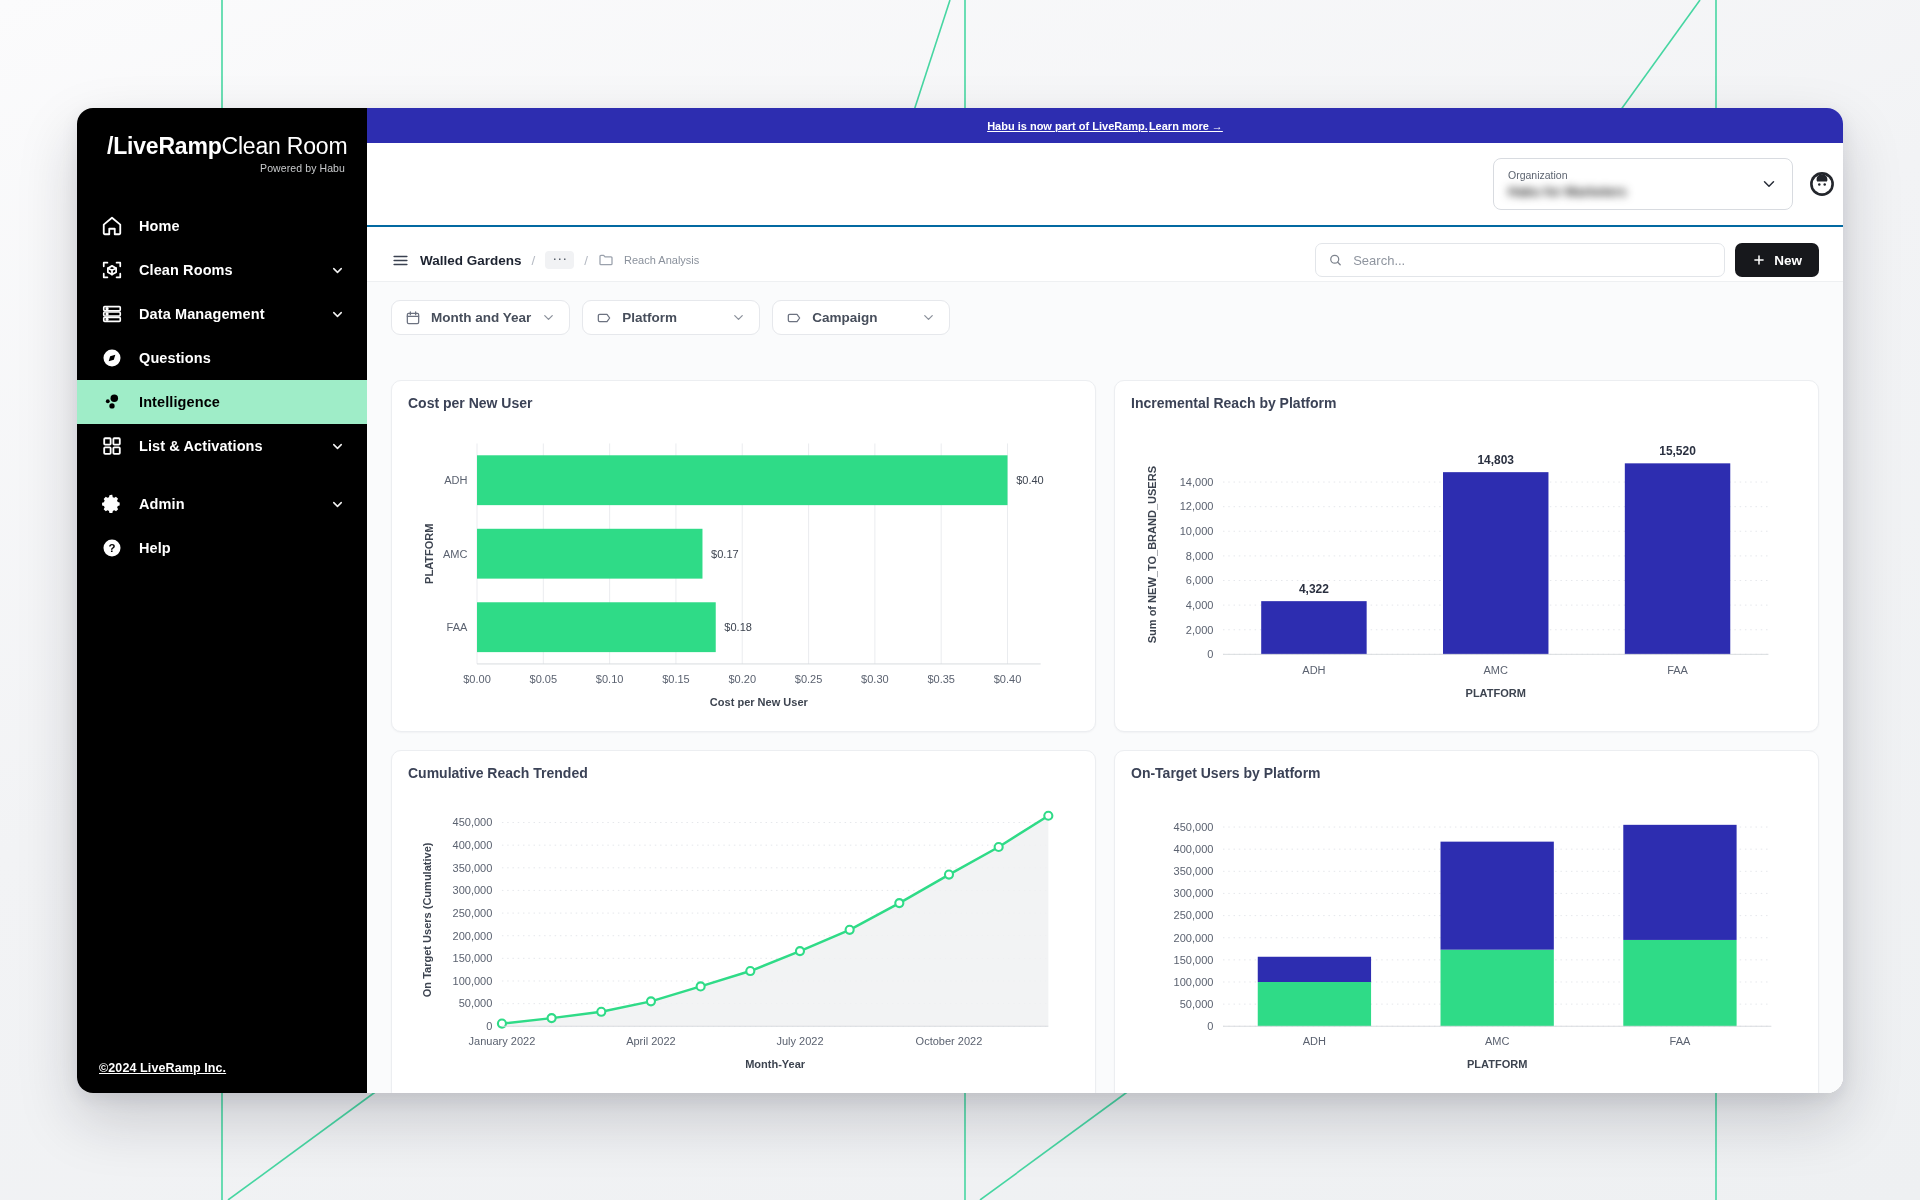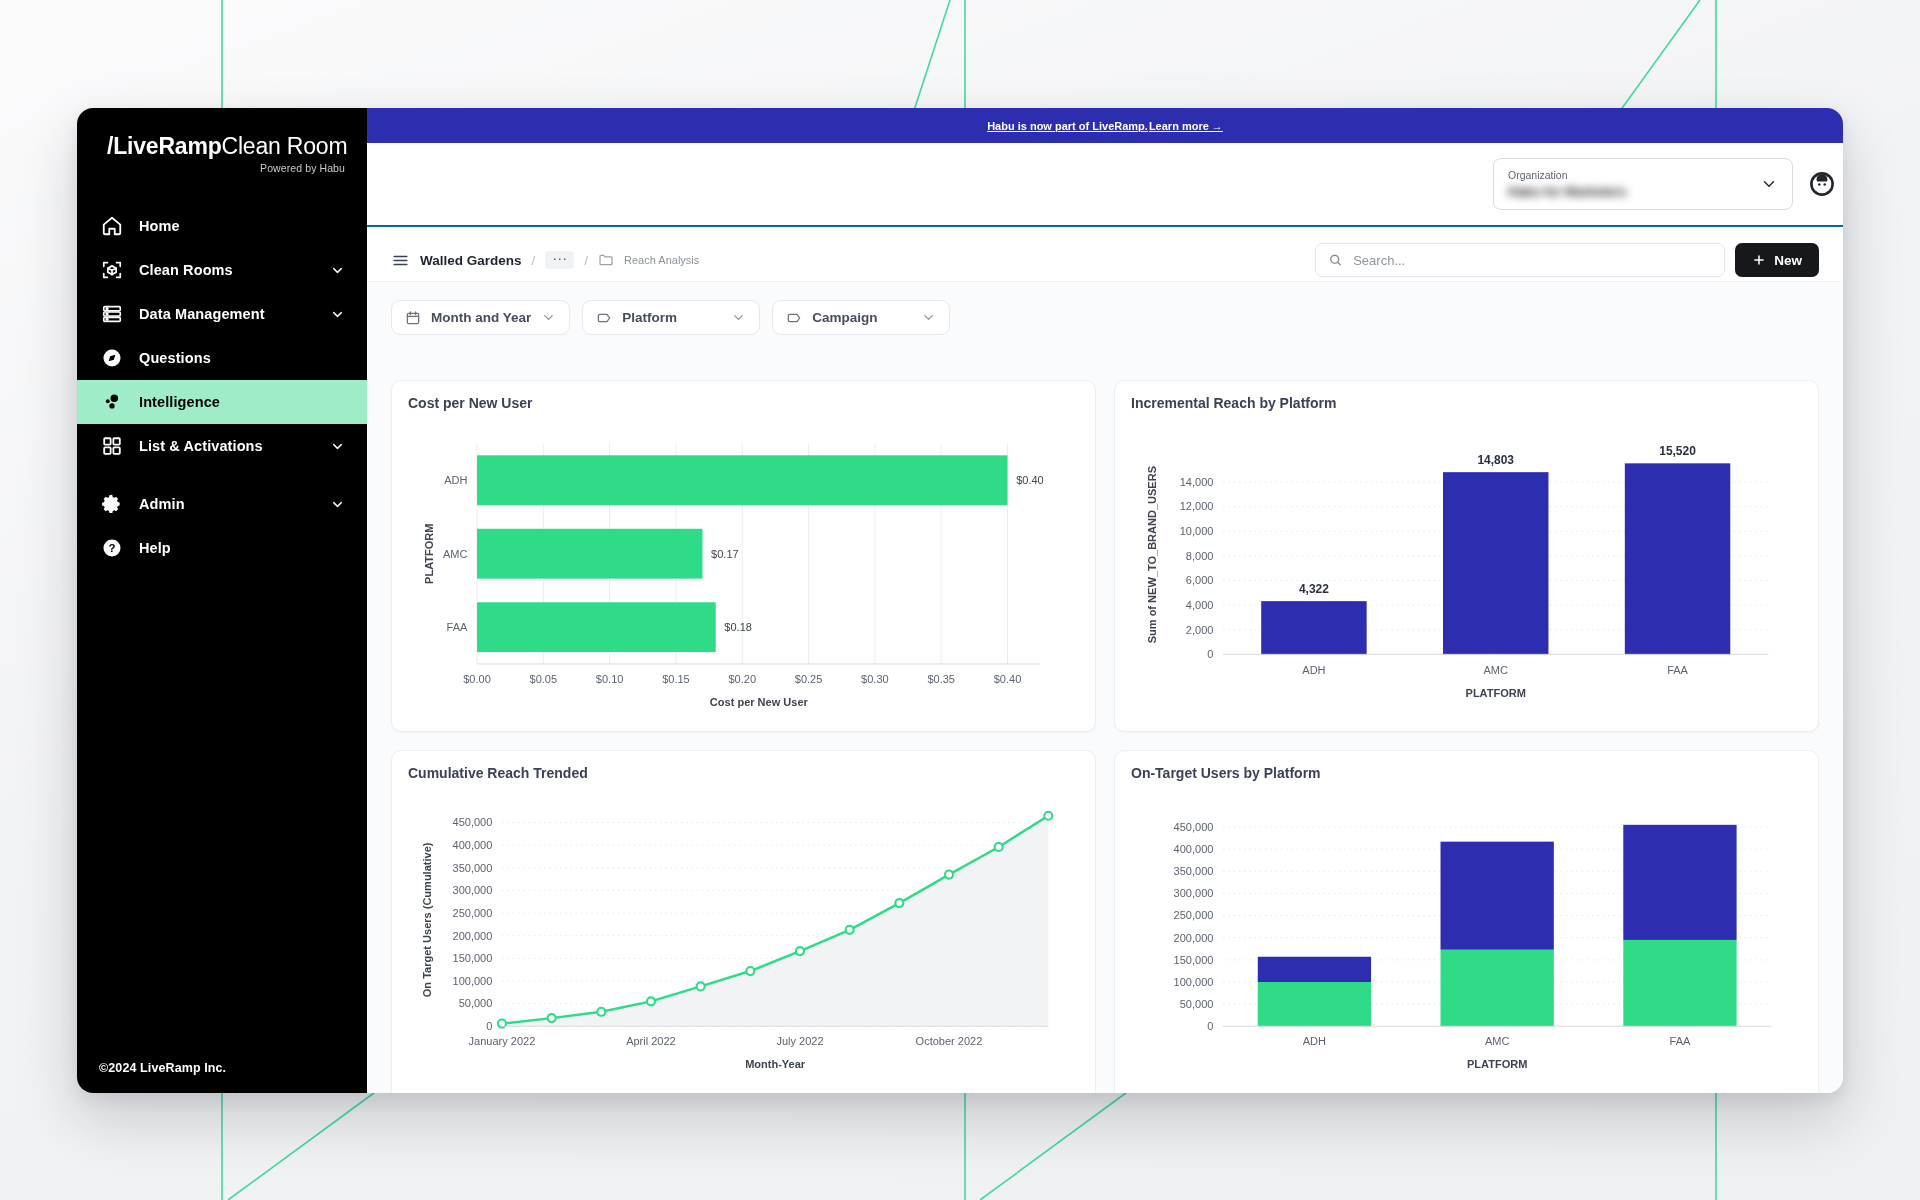--- a/index.html
+++ b/index.html
@@ -50,21 +50,21 @@
     height: 44px; padding: 0 22px 0 24px;
     gap: 16px; cursor: pointer;
   }
   .nav-item .label { font-size: 14.5px; font-weight: 700; letter-spacing:.1px; flex: 1; }
   .nav-item.active { background: #9FEDC8; color: #000; }
   .nav-item .chev { opacity: .95; }
   .nav-gap { height: 14px; }
   .nav-ico { width: 22px; height: 22px; display:block; flex:0 0 22px;}
   .footer-copy {
     position: absolute; left: 22px; bottom: 18px;
-    font-size: 12.5px; font-weight: 700; color: #fff; letter-spacing:.1px;
+    font-size: 12.5px; font-weight: 700; color: #fff; letter-spacing:.1px;text-decoration:underline;
   }
 
   
   .main { flex: 1; display: flex; flex-direction: column; background:#fff; min-width:0;}
   .banner {
     height: 35px; background: #2D2DB0; color: #fff;
     display: flex; align-items: center; justify-content: center;
     font-size: 11px; font-weight: 700; gap: 1px; text-decoration: underline;
   }
   .banner a { color:#fff; text-decoration:none; }

